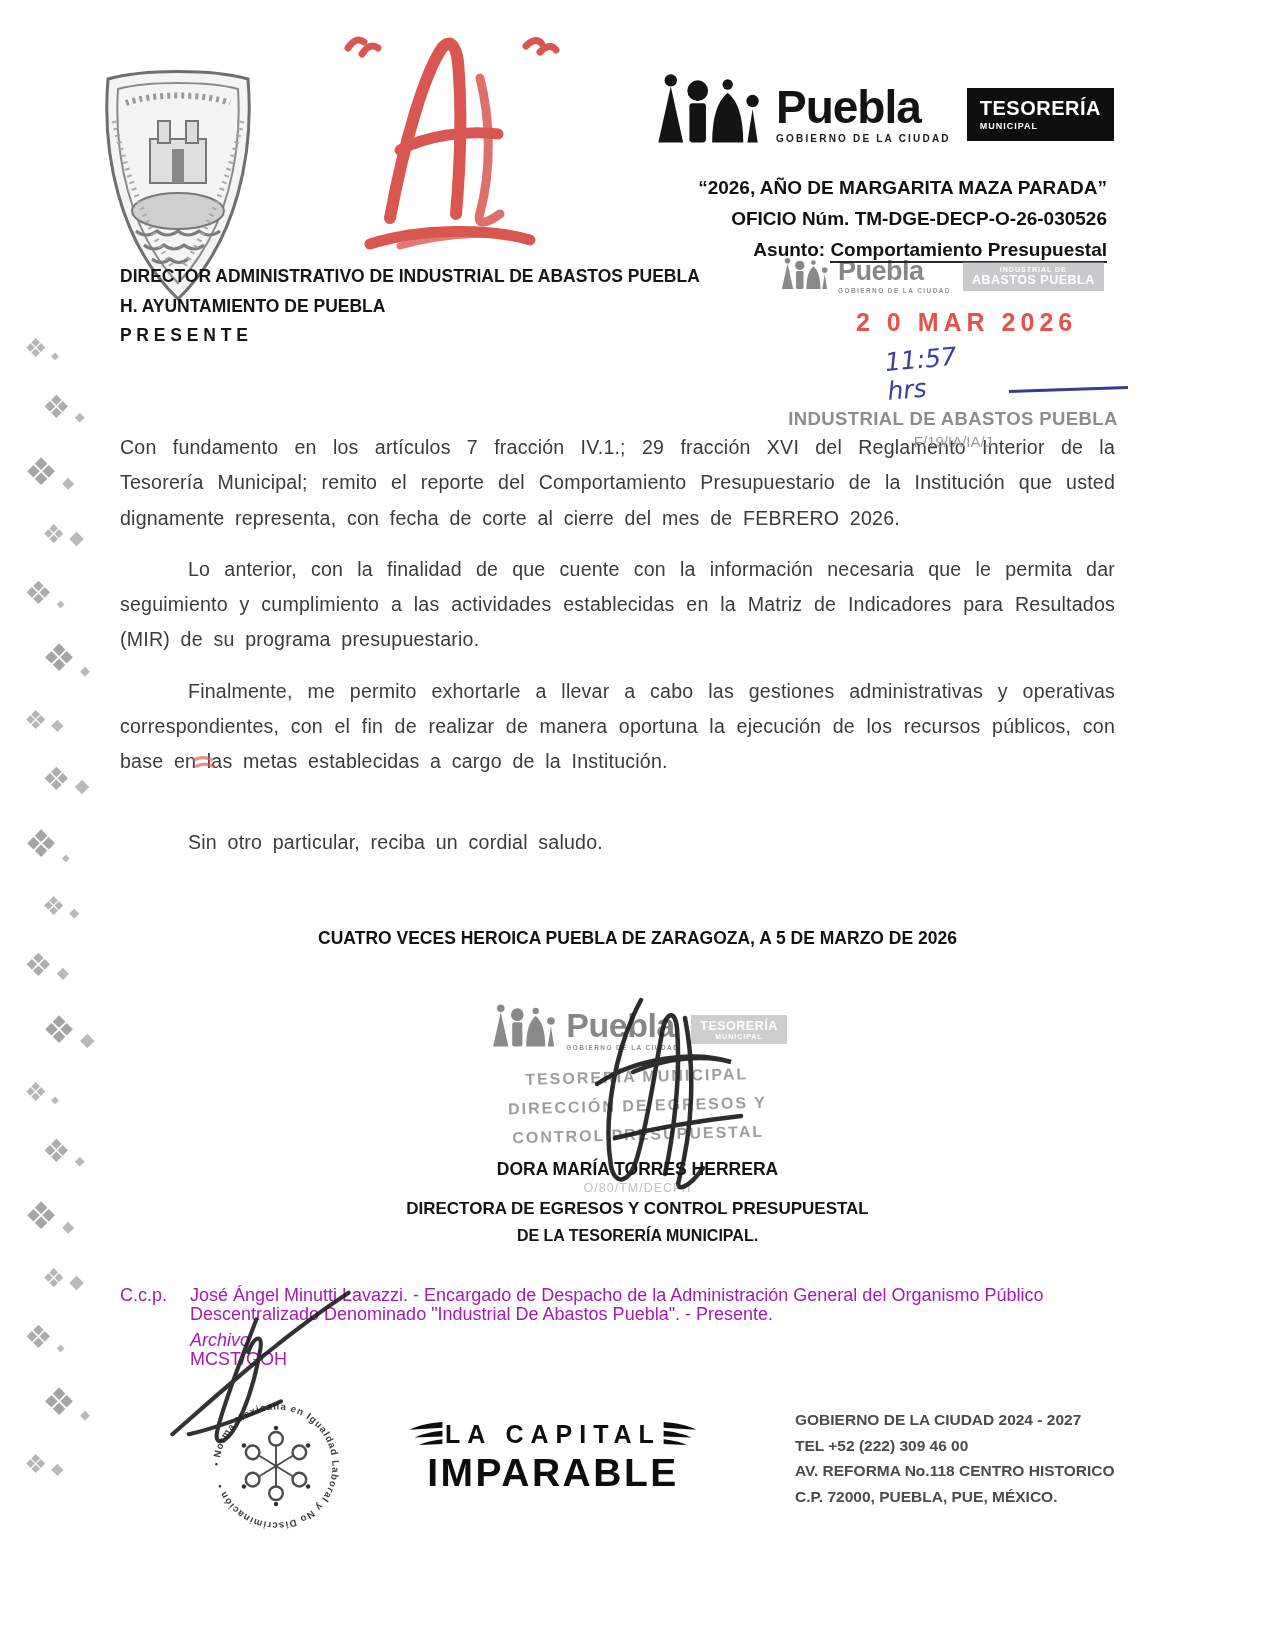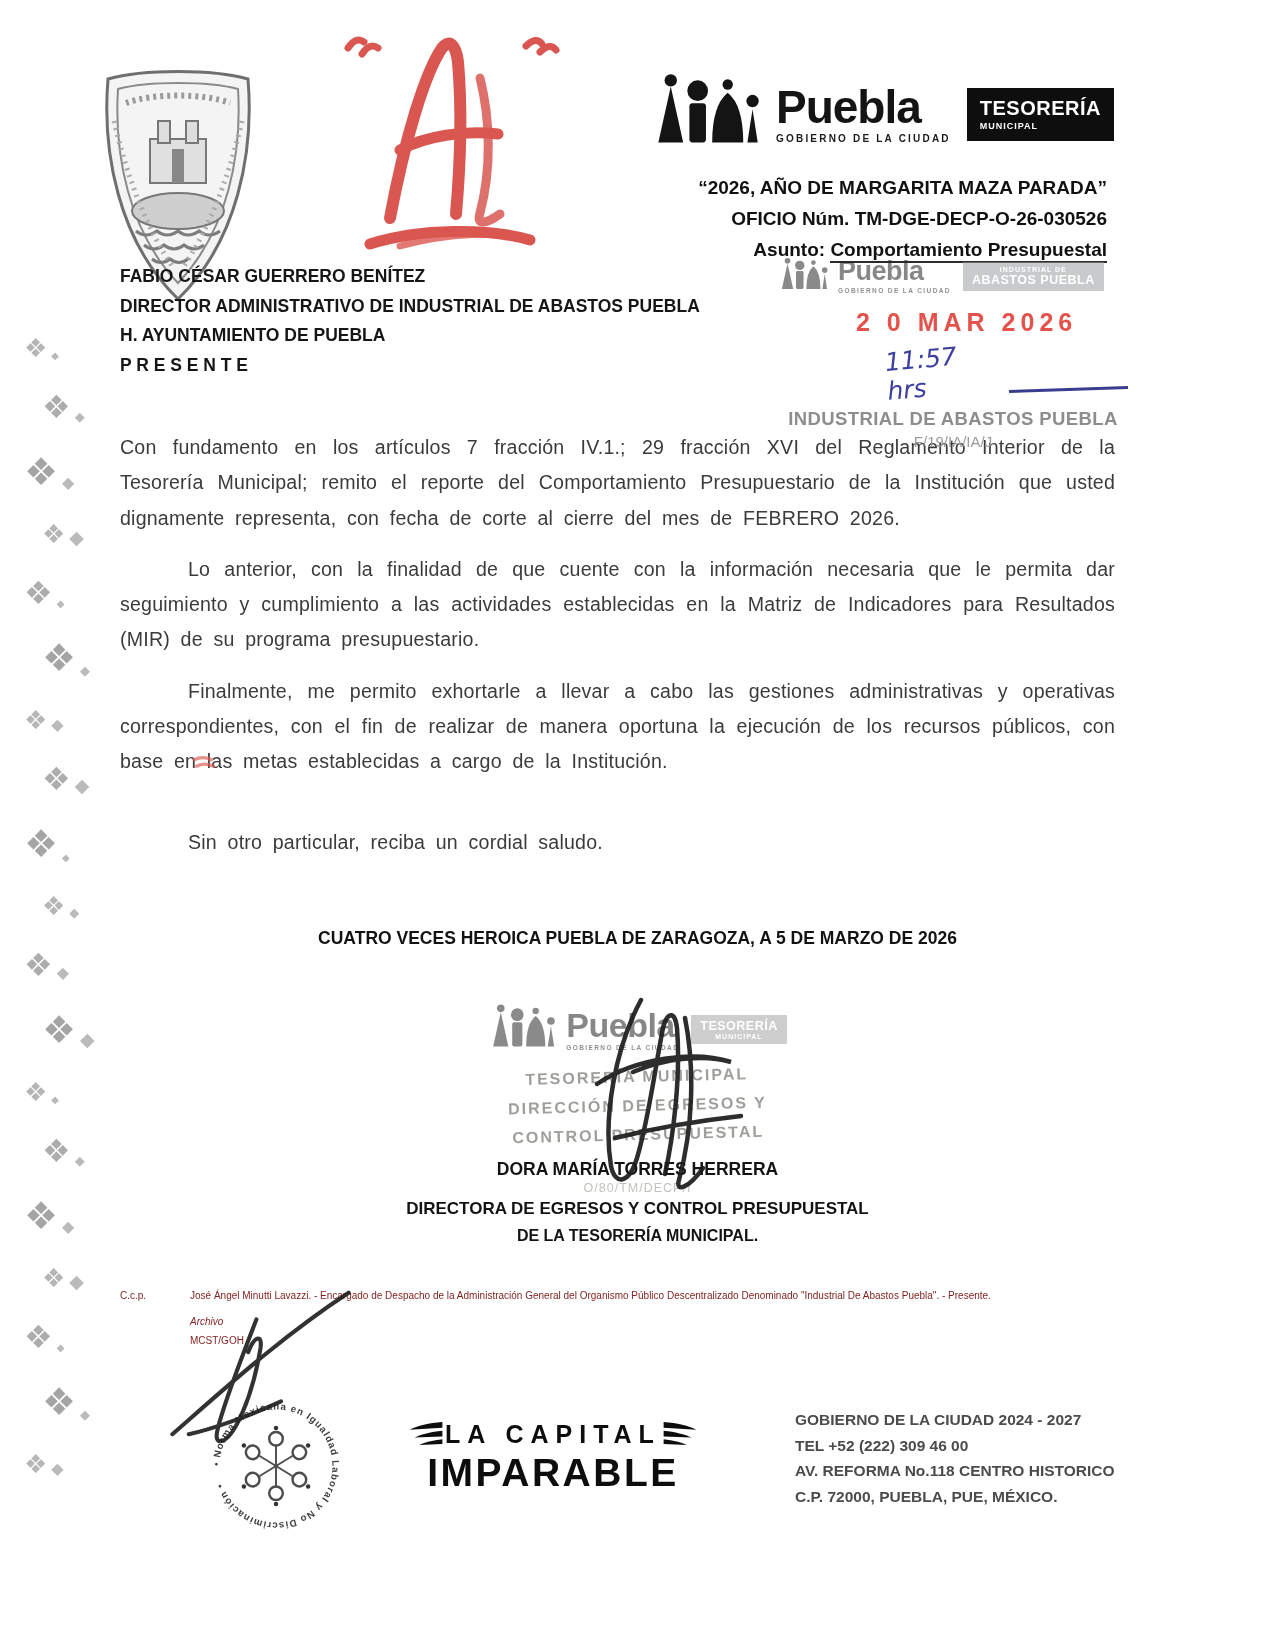--- a/index.html
+++ b/index.html
@@ -70,21 +70,21 @@
   .stamp-lines{margin-top:6px;text-align:center;color:#a09e9a;font-weight:700;font-size:16px;
     letter-spacing:2px;line-height:29px;transform:rotate(-1.5deg);}
   .sign-name{margin-top:10px;font-weight:800;font-size:17.5px;color:#131313;}
   .stamp-code{margin-top:1px;color:#b8b6b2;font-size:12.5px;letter-spacing:1px;opacity:.85;}
   .sign-title{margin-top:4px;font-weight:800;font-size:17px;color:#131313;}
   .sign-title2{margin-top:8px;font-weight:800;font-size:16px;color:#131313;}
   .sig-svg{position:absolute;left:545px;top:988px;width:215px;height:215px;z-index:6;}
 
   
   .ccp{position:absolute;left:120px;top:1286px;width:970px;display:flex;z-index:2;
-    font-size:10px;color:#7f1d1d;line-height:19px;}
+    font-size:18px;color:#a21caf;line-height:19px;}
   .ccp-label{width:70px;flex:0 0 70px;}
   .ccp-body p{margin:0;}
   .ccp-body .sp{margin-top:7px;font-style:italic;}
   .ccp-sig{position:absolute;left:158px;top:1280px;width:205px;height:170px;z-index:5;}
 
   
   .badge{position:absolute;left:203px;top:1393px;width:146px;height:146px;z-index:2;}
   .capital{position:absolute;left:398px;top:1420px;width:310px;text-align:center;z-index:2;color:#0d0d0d;}
   .capital-row1{display:flex;align-items:center;justify-content:center;gap:1px;}
   .capital-row1 .cl1{font-weight:900;font-size:25px;letter-spacing:7px;}
@@ -238,21 +238,20 @@
   <div class="head-lines">
     <div>“2026, AÑO DE MARGARITA MAZA PARADA”</div>
     <div>OFICIO Núm. TM-DGE-DECP-O-26-030526</div>
     <div>
       <span>Asunto:</span>
       <span class="u">Comportamiento Presupuestal</span>
     </div>
   </div>
 
   <div class="recipient">
-    <div>FABIO CÉSAR GUERRERO BENÍTEZ</div>
     <div>DIRECTOR ADMINISTRATIVO DE INDUSTRIAL DE ABASTOS PUEBLA</div>
     <div>H. AYUNTAMIENTO DE PUEBLA</div>
     <div>P R E S E N T E</div>
   </div>
 
   <div class="rstamp">
     <div class="minilogo faded">
       <svg class="mi" viewBox="0 0 110 85">
         <g fill="#2b2b2b">
           <path d="M8,70 L20,16 L32,70 Z"></path>

